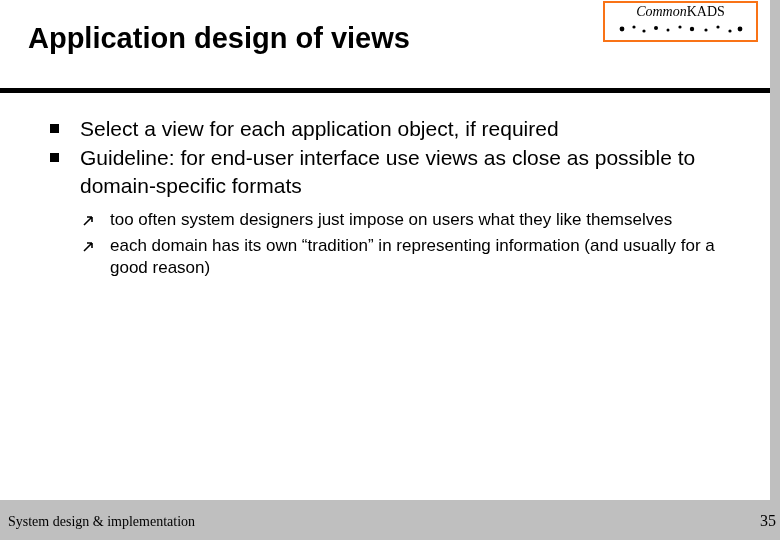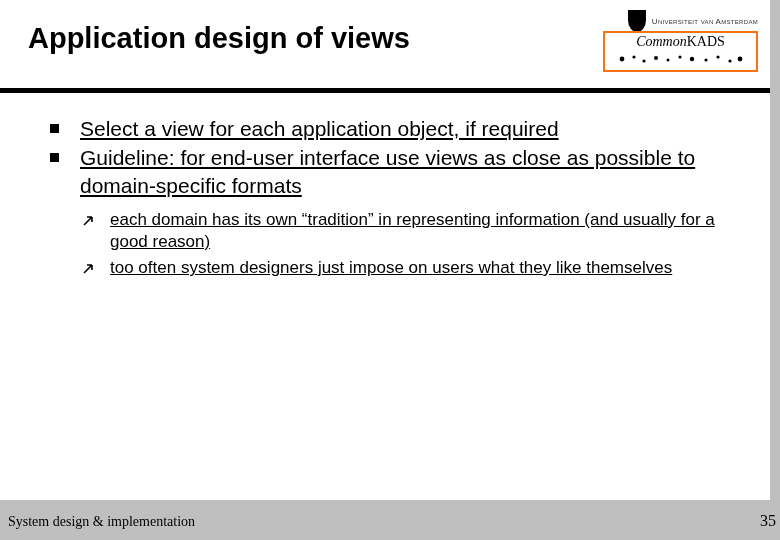--- a/index.html
+++ b/index.html
@@ -111,21 +111,20 @@
     list-style: none;
     padding: 0;
     margin: 0;
   }
   .b1 > li {
     position: relative;
     padding-left: 36px;
     font-size: 21px;
     line-height: 1.3;
     margin-bottom: 2px;
-    text-decoration: underline;
   }
   .b1 > li::before {
     content: "";
     position: absolute;
     left: 6px;
     top: 9px;
     width: 9px;
     height: 9px;
     background: #000;
   }
@@ -169,24 +168,20 @@
 <body>
 
 <div class="slide">
 
   <div class="right-strip"></div>
 
   <div class="header">
     <div class="title">Application design of views</div>
 
     <div class="logos">
-      <div class="logo-row">
-        <div class="uva-crest"></div>
-        <span class="uva-text">Universiteit van Amsterdam</span>
-      </div>
       <div class="logo-row">
         <div class="ck-logo">
           <div class="ck-name">
             <i><span>Common</span></i><span>KADS</span>
           </div>
           <div class="ck-dots">
             <svg width="130" height="14" viewBox="0 0 130 14">
               <g fill="#000">
                 <circle cx="6" cy="7" r="2.4"></circle>
                 <circle cx="18" cy="5" r="1.6"></circle>
@@ -216,29 +211,29 @@
       </li>
       <li>
         <span>Guideline: for end-user interface use views as close as possible to domain-specific formats</span>
         <ul class="b2">
           <li>
             <span class="arrow">
               <svg width="14" height="14" viewBox="0 0 14 14">
                   <path d="M2 12 L10 4 M10 4 L5 4 M10 4 L10 9" stroke="#000" stroke-width="1.6" fill="none"></path>
                 </svg>
             </span>
-            <span>each domain has its own “tradition” in representing information (and usually for a good reason)</span>
+            <span>too often system designers just impose on users what they like themselves</span>
           </li>
           <li>
             <span class="arrow">
               <svg width="14" height="14" viewBox="0 0 14 14">
                   <path d="M2 12 L10 4 M10 4 L5 4 M10 4 L10 9" stroke="#000" stroke-width="1.6" fill="none"></path>
                 </svg>
             </span>
-            <span>too often system designers just impose on users what they like themselves</span>
+            <span>each domain has its own “tradition” in representing information (and usually for a good reason)</span>
           </li>
         </ul>
       </li>
     </ul>
   </div>
 
   <div class="bottom-strip">
     <div class="footer-left">System design &amp; implementation</div>
     <div class="footer-right">35</div>
   </div>

